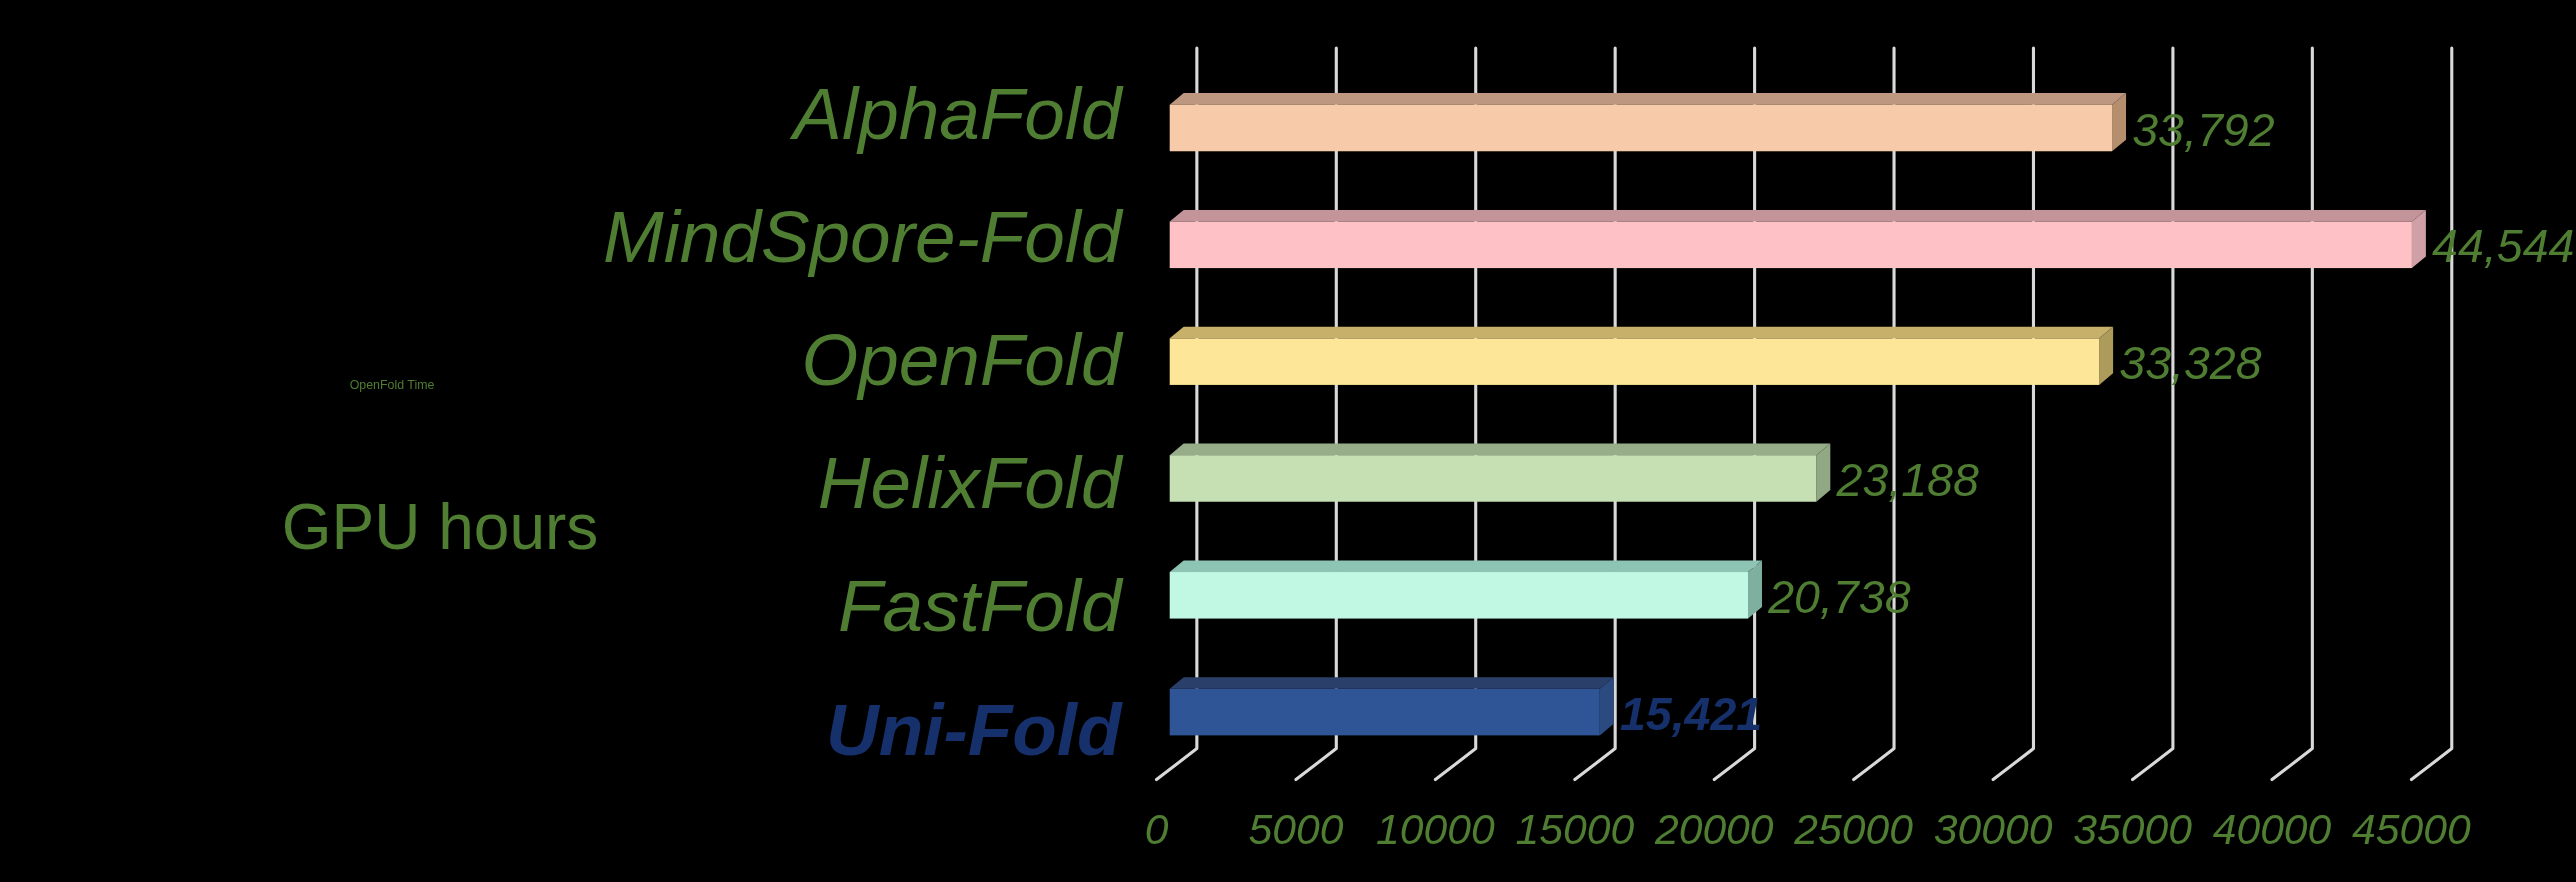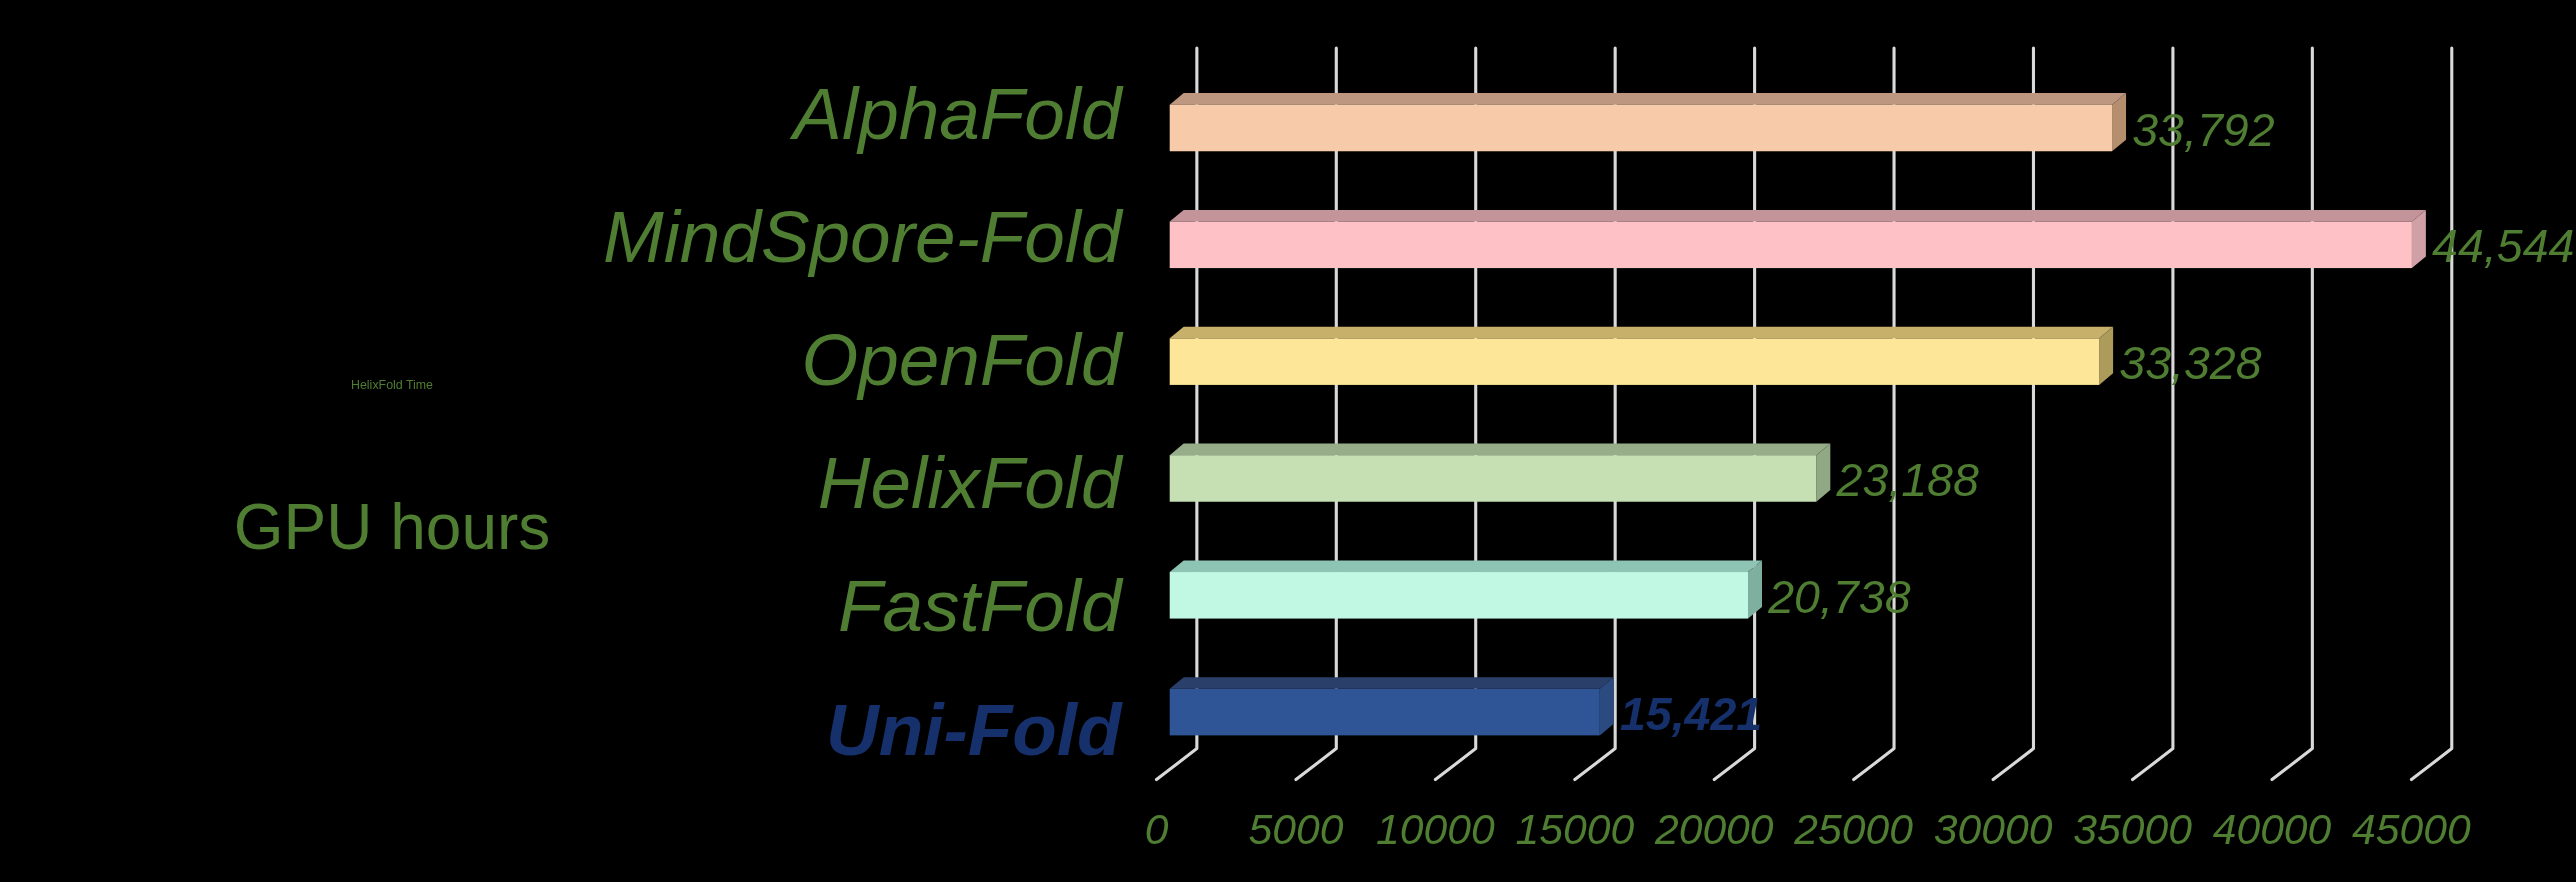--- a/index.html
+++ b/index.html
@@ -79,16 +79,16 @@
         <text x="1445" y="496.43999999999994" text-anchor="end" fill="#4F7D32" font-size="94" font-style="italic" font-weight="400" font-family="&quot;Liberation Sans&quot;,sans-serif">OpenFold</text>
         <text x="2731.1416" y="488.8" text-anchor="start" fill="#4F7D32" font-size="60" font-style="italic" font-weight="400" font-family="&quot;Liberation Sans&quot;,sans-serif">33,328</text>
         <text x="1445" y="655.24" text-anchor="end" fill="#4F7D32" font-size="94" font-style="italic" font-weight="400" font-family="&quot;Liberation Sans&quot;,sans-serif">HelixFold</text>
         <text x="2366.6086" y="639.4" text-anchor="start" fill="#4F7D32" font-size="60" font-style="italic" font-weight="400" font-family="&quot;Liberation Sans&quot;,sans-serif">23,188</text>
         <text x="1445" y="814.04" text-anchor="end" fill="#4F7D32" font-size="94" font-style="italic" font-weight="400" font-family="&quot;Liberation Sans&quot;,sans-serif">FastFold</text>
         <text x="2278.5311" y="790" text-anchor="start" fill="#4F7D32" font-size="60" font-style="italic" font-weight="400" font-family="&quot;Liberation Sans&quot;,sans-serif">20,738</text>
         <text x="1445" y="972.84" text-anchor="end" fill="#16306B" font-size="94" font-style="italic" font-weight="700" font-family="&quot;Liberation Sans&quot;,sans-serif">Uni-Fold</text>
         <text x="2087.38495" y="940.6" text-anchor="start" fill="#16306B" font-size="60" font-style="italic" font-weight="700" font-family="&quot;Liberation Sans&quot;,sans-serif">15,421</text>
       </g>
     </svg>
-  <div id="title-block" style="color: rgb(79, 125, 50);">HelixFold Time</div>
-  <div id="chart-subtitle" style="color: rgb(79, 125, 50);">GPU hours</div>
+  <div id="title-block" style="color: rgb(79, 125, 50);">OpenFold Time</div>
+  <div id="chart-subtitle" style="color: rgb(79, 125, 50); margin-left: 48px;">GPU hours</div>
 </div>
 
 
 </body></html>

